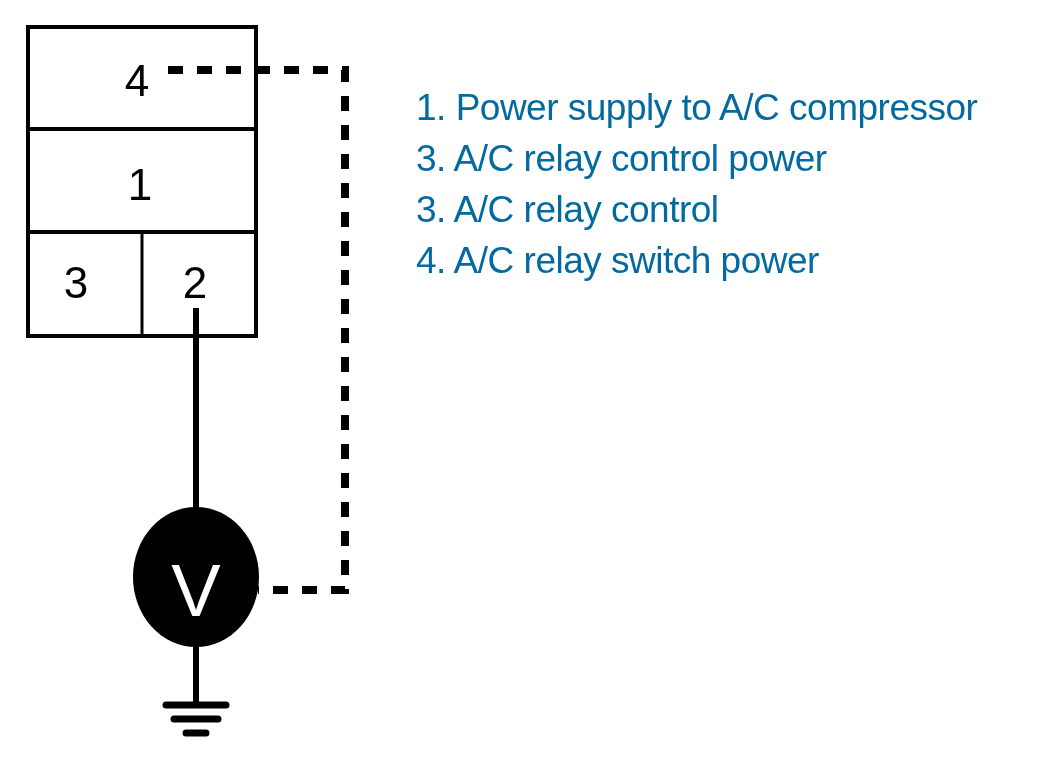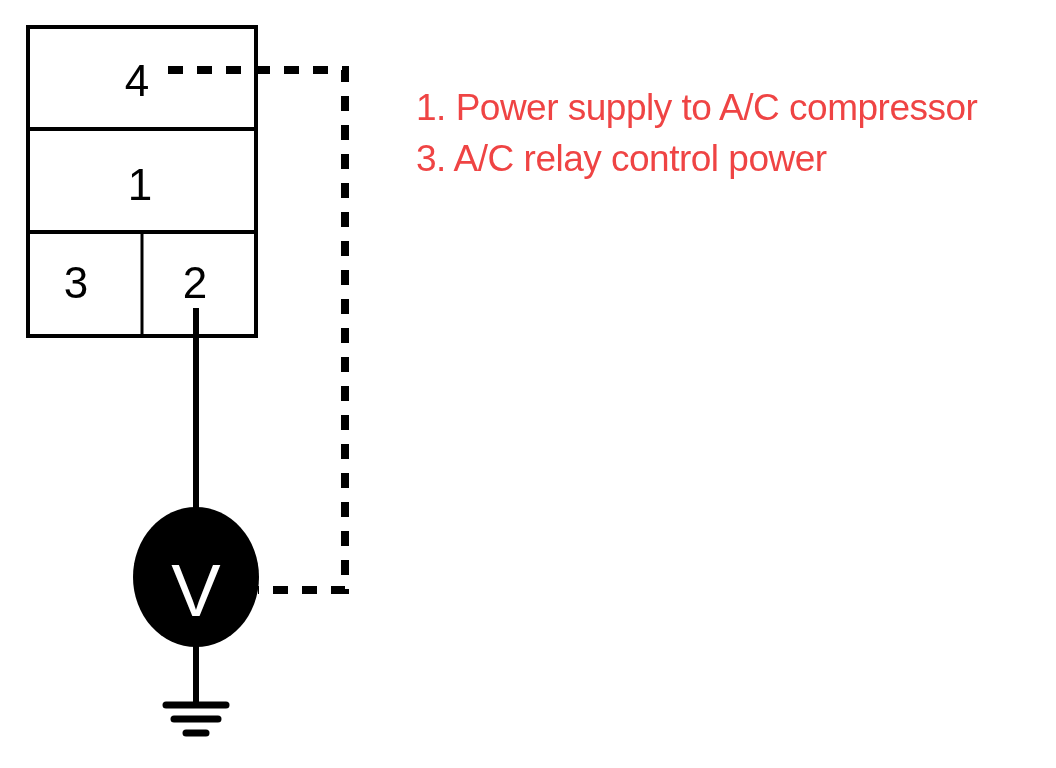--- a/index.html
+++ b/index.html
@@ -1,20 +1,20 @@
 <!DOCTYPE html>
 <html><head>
   <meta charset="utf-8">
   <style>
     html, body { margin: 0; padding: 0; background: #ffffff; }
     body { width: 1056px; height: 768px; position: relative; overflow: hidden; font-family: "Liberation Sans", sans-serif; }
     svg { position: absolute; left: 0; top: 0; }
     .num { font-family: "Liberation Sans", sans-serif; font-size: 44px; fill: #000; }
     .legend { position: absolute; left: 416px; top: 82px; margin: 0; padding: 0; list-style: none; }
-    .legend li { font-size: 37px; line-height: 51px; color: #ef4444; white-space: nowrap; letter-spacing: -0.5px; }
+    .legend li { font-size: 37px; line-height: 51px; color: #0369a1; white-space: nowrap; letter-spacing: -0.5px; }
     .vtext { font-family: "Liberation Sans", sans-serif; font-size: 74px; fill: #fff; }
   </style>
 </head>
 <body>
 
 <svg width="1056" height="768" viewBox="0 0 1056 768">
 
   <g>
     <rect x="28" y="27" width="228" height="309" fill="none" stroke="#000" stroke-width="4"></rect>
     <line x1="28" y1="129" x2="256" y2="129" stroke="#000" stroke-width="4"></line>
@@ -40,13 +40,15 @@
   <g>
     <line x1="166" y1="705" x2="226" y2="705" stroke="#000" stroke-width="7" stroke-linecap="round"></line>
     <line x1="174" y1="719" x2="218" y2="719" stroke="#000" stroke-width="7" stroke-linecap="round"></line>
     <line x1="186" y1="733" x2="206" y2="733" stroke="#000" stroke-width="7" stroke-linecap="round"></line>
   </g>
 </svg>
 
 <ul class="legend">
   <li>1. Power supply to A/C compressor</li>
   <li>3. A/C relay control power</li>
+  <li>3. A/C relay control</li>
+  <li>4. A/C relay switch power</li>
 </ul>
 
 </body></html>

